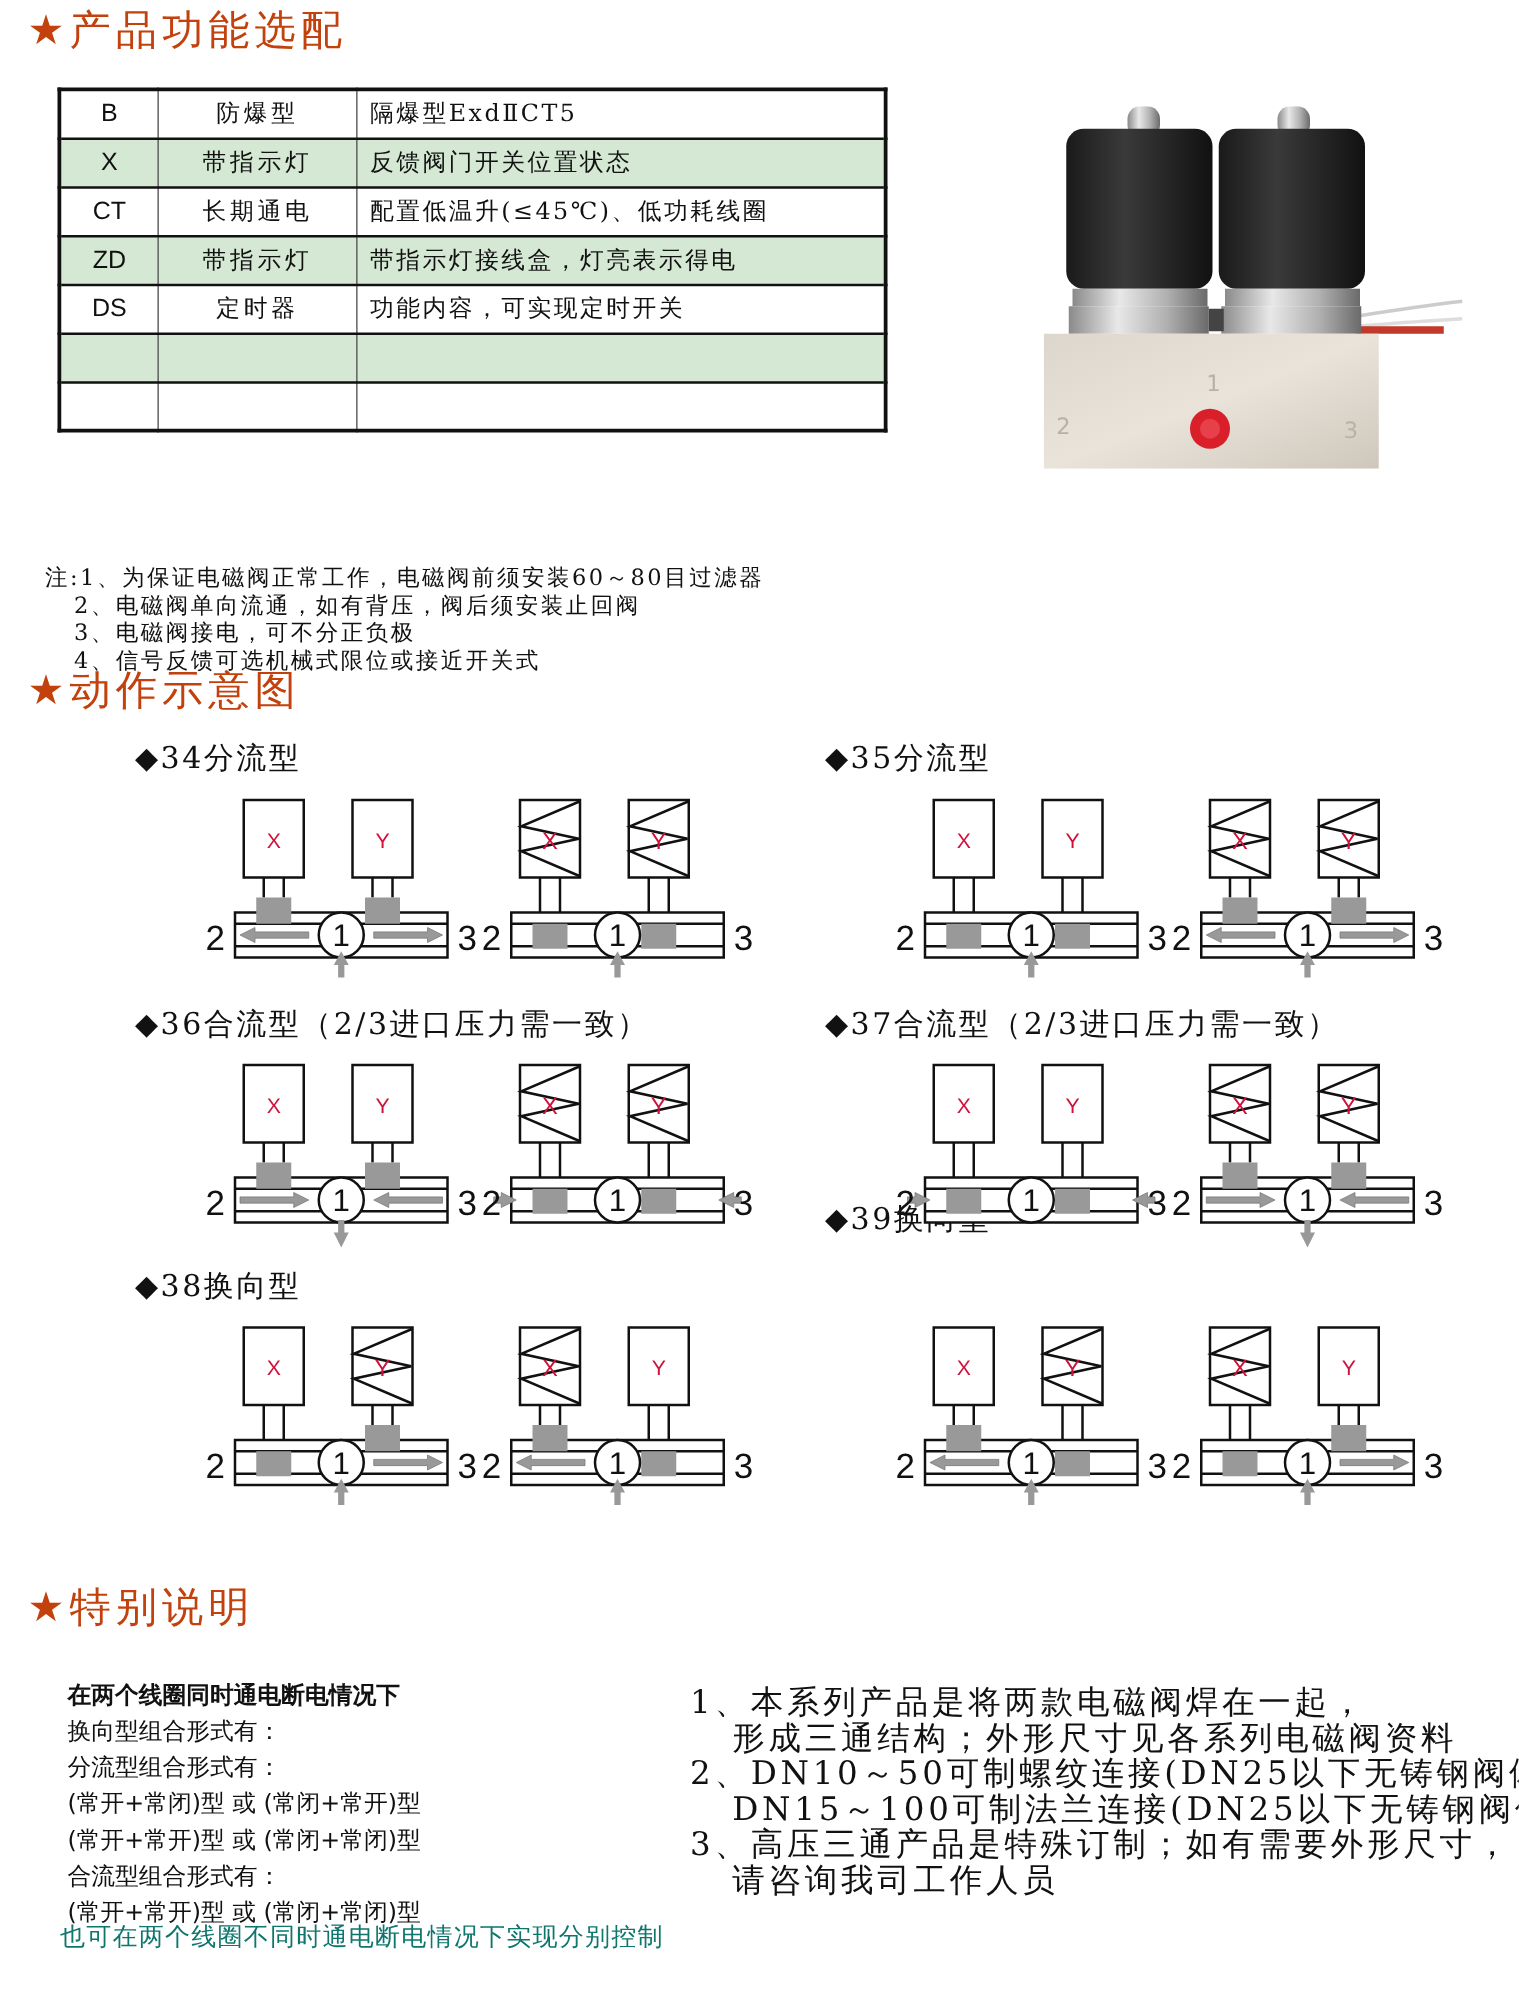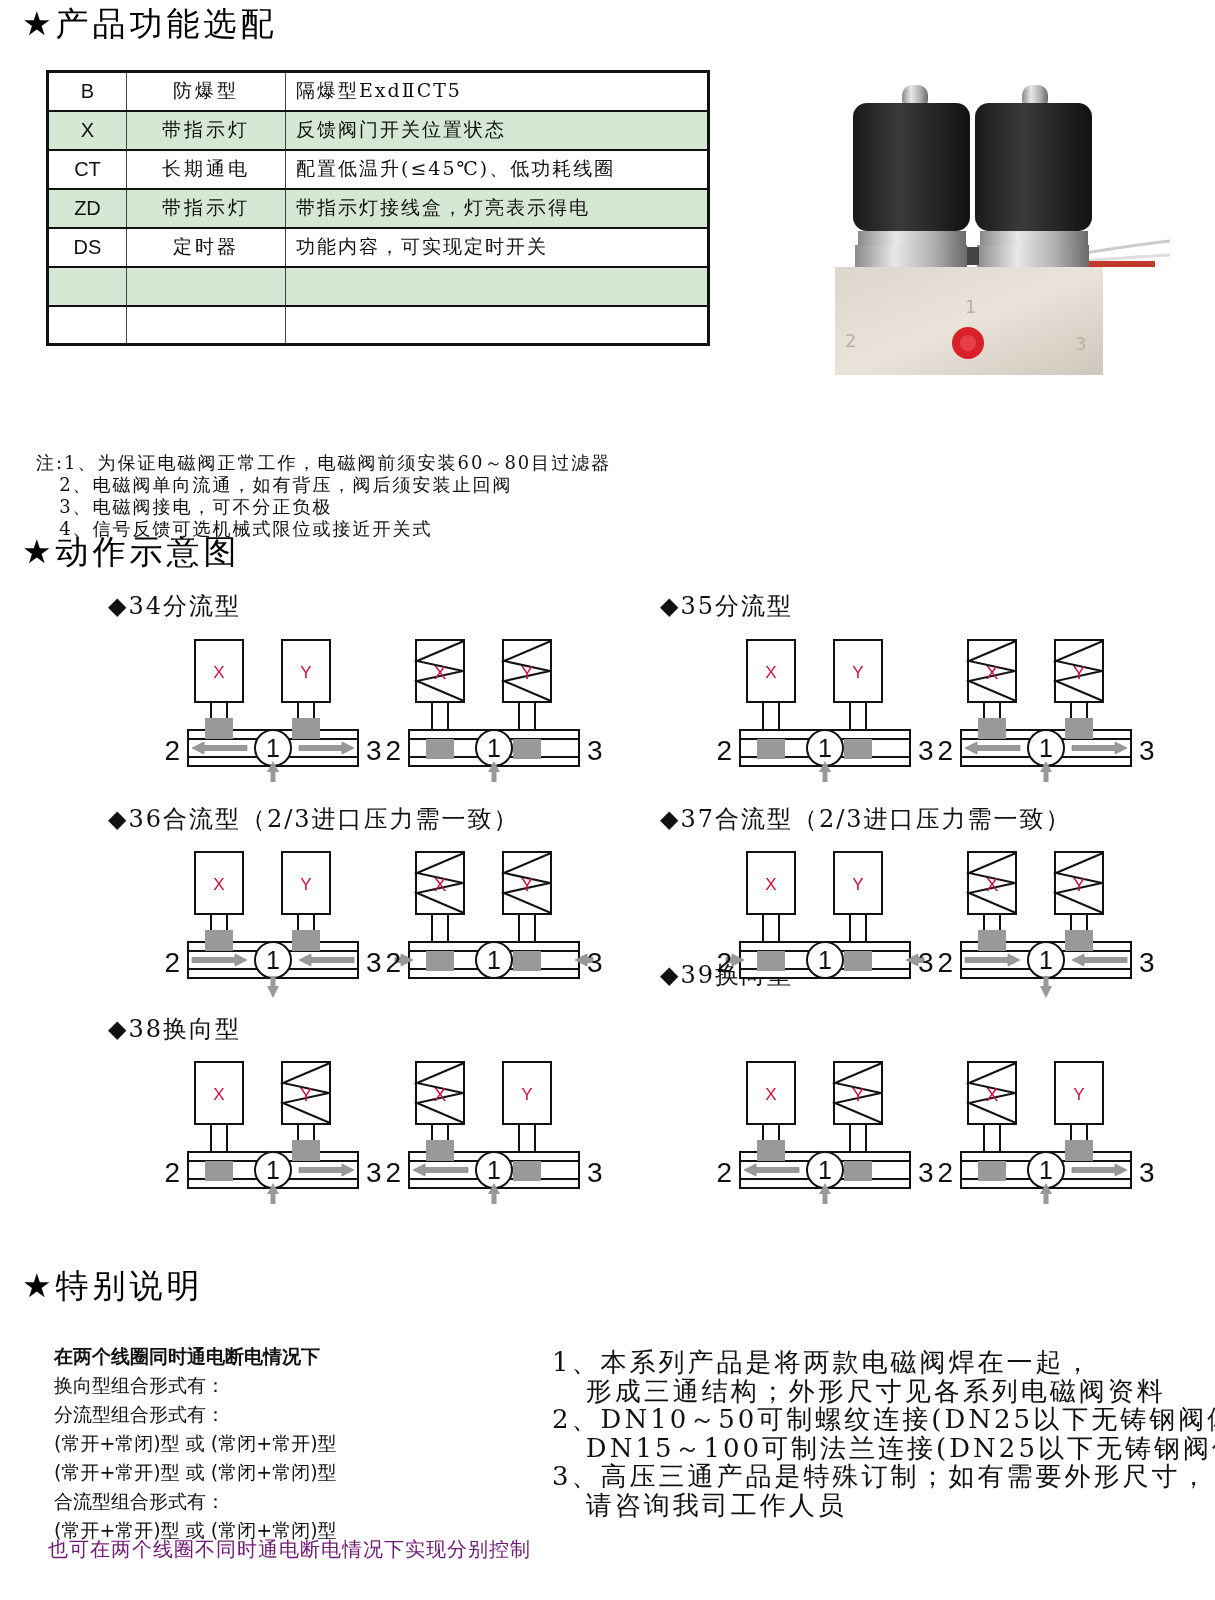--- a/index.html
+++ b/index.html
@@ -1,19 +1,19 @@
 <!DOCTYPE html>
 <html><head>
 <meta charset="utf-8">
 <style>
   * { box-sizing: border-box; margin: 0; padding: 0; }
   html, body { width: 1215px; height: 1600px; background: #fff; overflow: hidden; }
   body { position: relative; font-family: "DejaVu Serif", "Liberation Serif", serif; color: #111; }
   .abs { position: absolute; }
-  .sec-title { font-family: "DejaVu Sans", "Liberation Sans", sans-serif; font-size: 33px; letter-spacing: 4px; color: #000000; white-space: nowrap; }
+  .sec-title { font-family: "DejaVu Sans", "Liberation Sans", sans-serif; font-size: 33px; letter-spacing: 4px; color: #c2410c; white-space: nowrap; }
 
   
   .feat-table { position: absolute; left: 46px; top: 70px; width: 664px; border: 3px solid #111; border-collapse: collapse; font-size: 19px; }
   .feat-table td { border: 1px solid #444; height: 39px; padding: 0 10px; white-space: nowrap; }
   .feat-table tr { border-bottom: 2px solid #111; }
   .feat-table tr.green td { background: #d5e8d4; }
   .feat-table td.code { width: 79px; text-align: center; font-family: "Liberation Sans", "DejaVu Sans", sans-serif; font-size: 20px; }
   .feat-table td.name { width: 159px; text-align: center; letter-spacing: 3px; }
   .feat-table td.desc { letter-spacing: 2px; }
   .feat-table tr.head td { font-family: "DejaVu Sans", "Liberation Sans", sans-serif; font-size: 19px; height: 36px; }
@@ -21,21 +21,21 @@
 
   .notes { position: absolute; left: 36px; top: 410px; font-size: 18px; line-height: 22px; letter-spacing: 2px; white-space: pre; margin-top: 42px; }
 
   .photo { position: absolute; left: 835px; top: 85px; width: 335px; height: 290px; }
 
   .diag-title { font-size: 24px; letter-spacing: 2px; white-space: nowrap; }
   .diagram { position: absolute; width: 460px; height: 160px; }
 
   .special-left { position: absolute; left: 54px; top: 1342px; font-family: "DejaVu Sans", "Liberation Sans", sans-serif; font-size: 19px; line-height: 29px; white-space: nowrap; }
   .special-left .bold { font-weight: bold; }
-  .special-red { position: absolute; left: 48px; top: 1536px; font-family: "DejaVu Sans", "Liberation Sans", sans-serif; font-size: 20px; color: #701a75; white-space: nowrap; letter-spacing: 1px; text-align: center; }
+  .special-red { position: absolute; left: 48px; top: 1536px; font-family: "DejaVu Sans", "Liberation Sans", sans-serif; font-size: 20px; color: #0f766e; white-space: nowrap; letter-spacing: 1px; text-align: center; }
   .special-right { position: absolute; left: 552px; top: 1348px; font-size: 26px; line-height: 28.5px; letter-spacing: 3px; white-space: pre; }
 </style>
 </head>
 <body>
 
 <div class="abs sec-title" style="left:22px; top:2px;">★产品功能选配</div>
 
 <table class="feat-table">
   <tbody>
   <tr>

